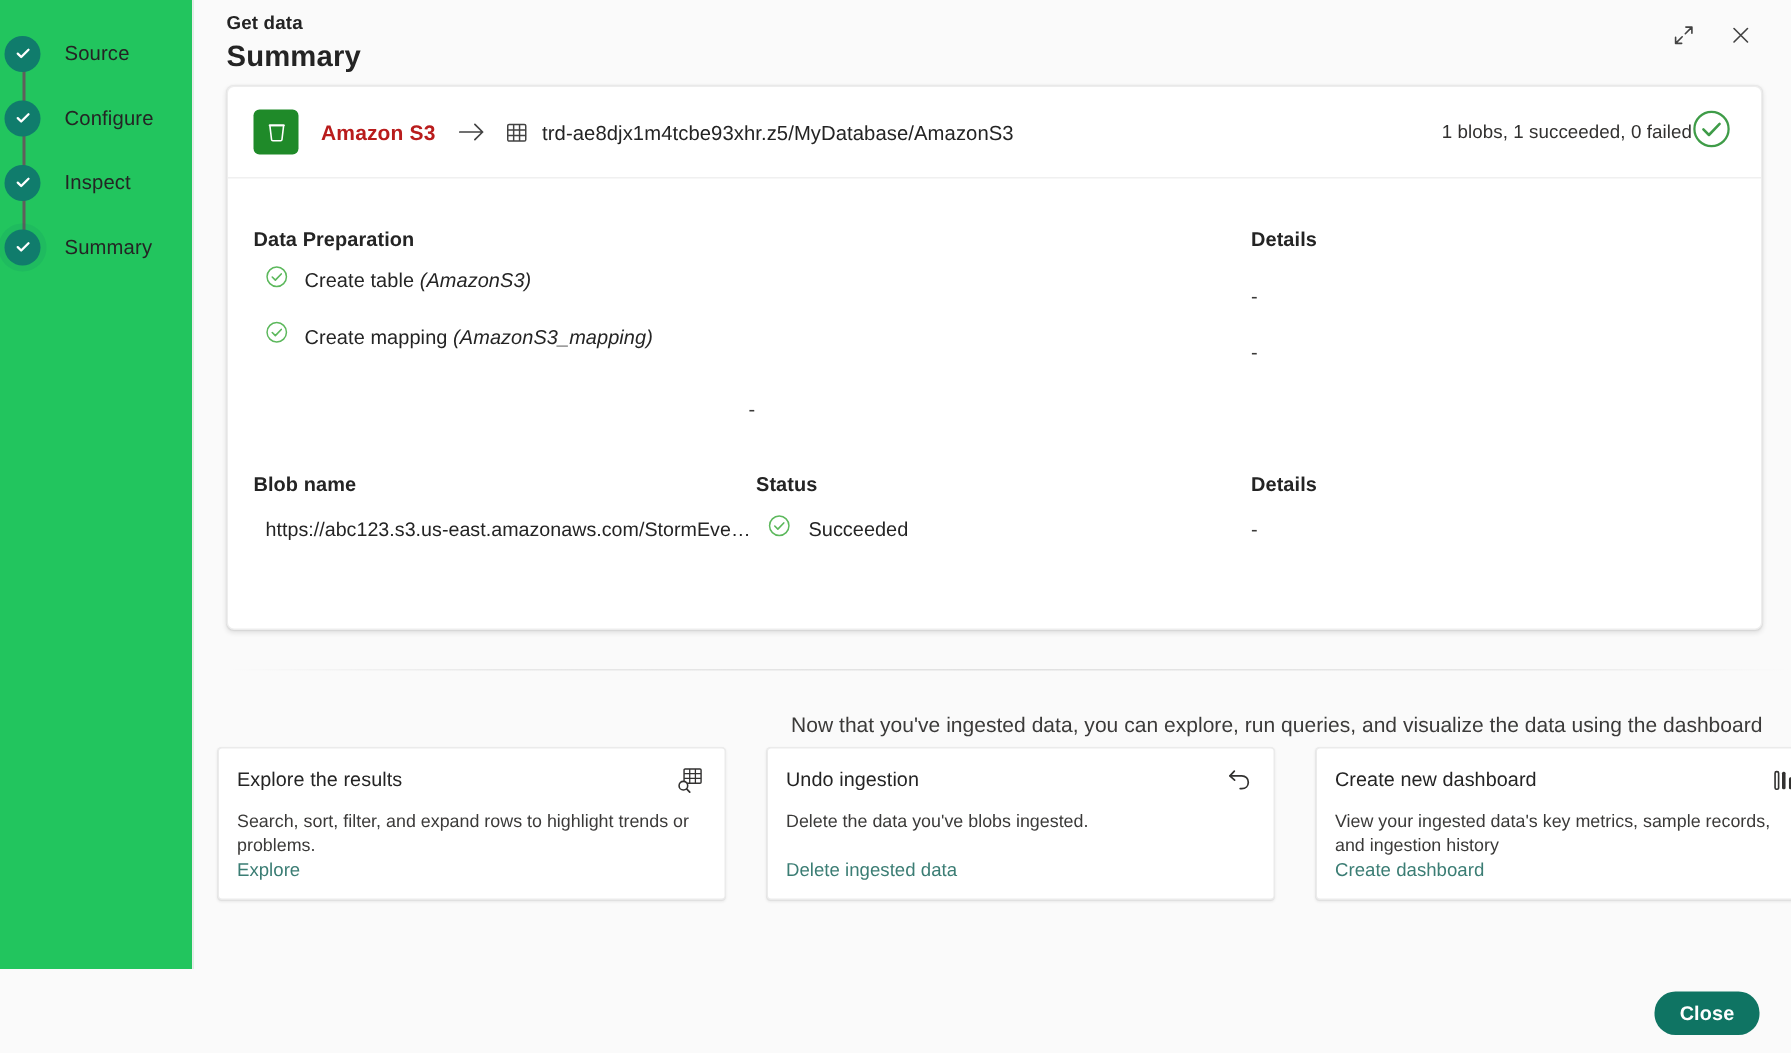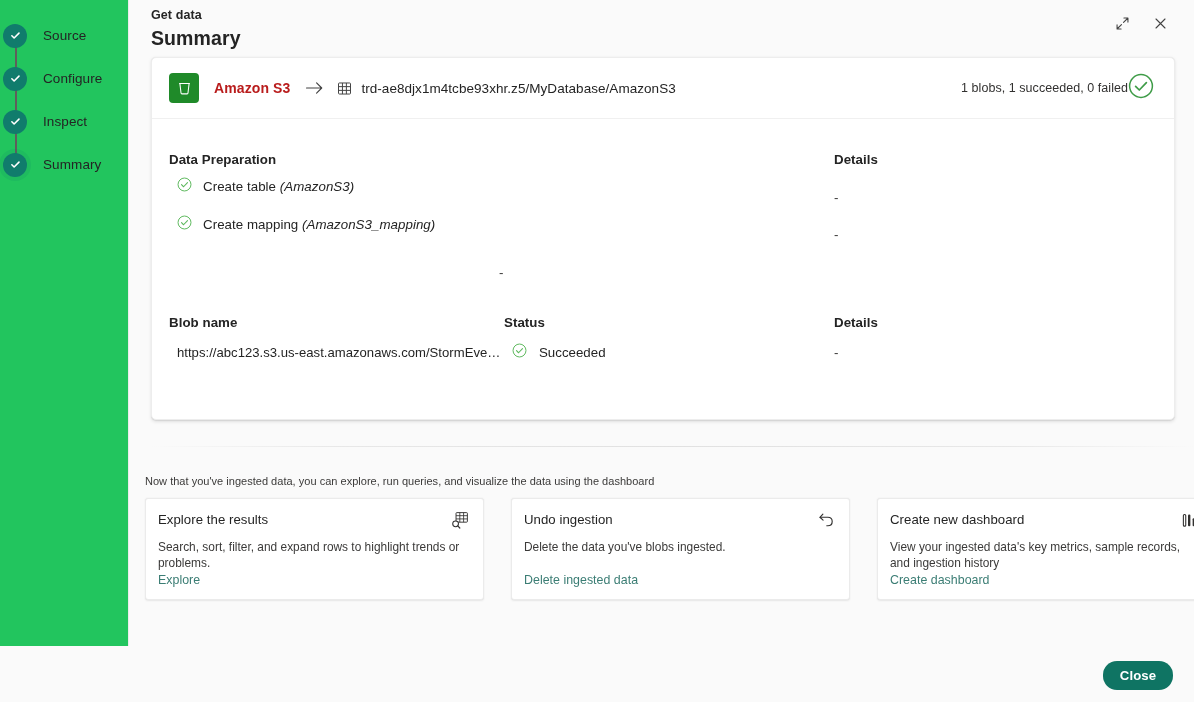--- a/index.html
+++ b/index.html
@@ -290,22 +290,22 @@
     font-size: 13.6px;
     font-weight: bold;
     color: #242424;
   }
 
   .next-sub {
     position: absolute;
     top: 475px;
     left: 145px;
     width: 1030px;
-    text-align: left;
-    font-size: 11px;
+    text-align: right;
+    font-size: 14px;
     color: #3b3a39;
     letter-spacing: .02px;
   }
 
   .cards {
     position: absolute;
     top: 498px;
     left: 145px;
     display: flex;
     gap: 27px;

